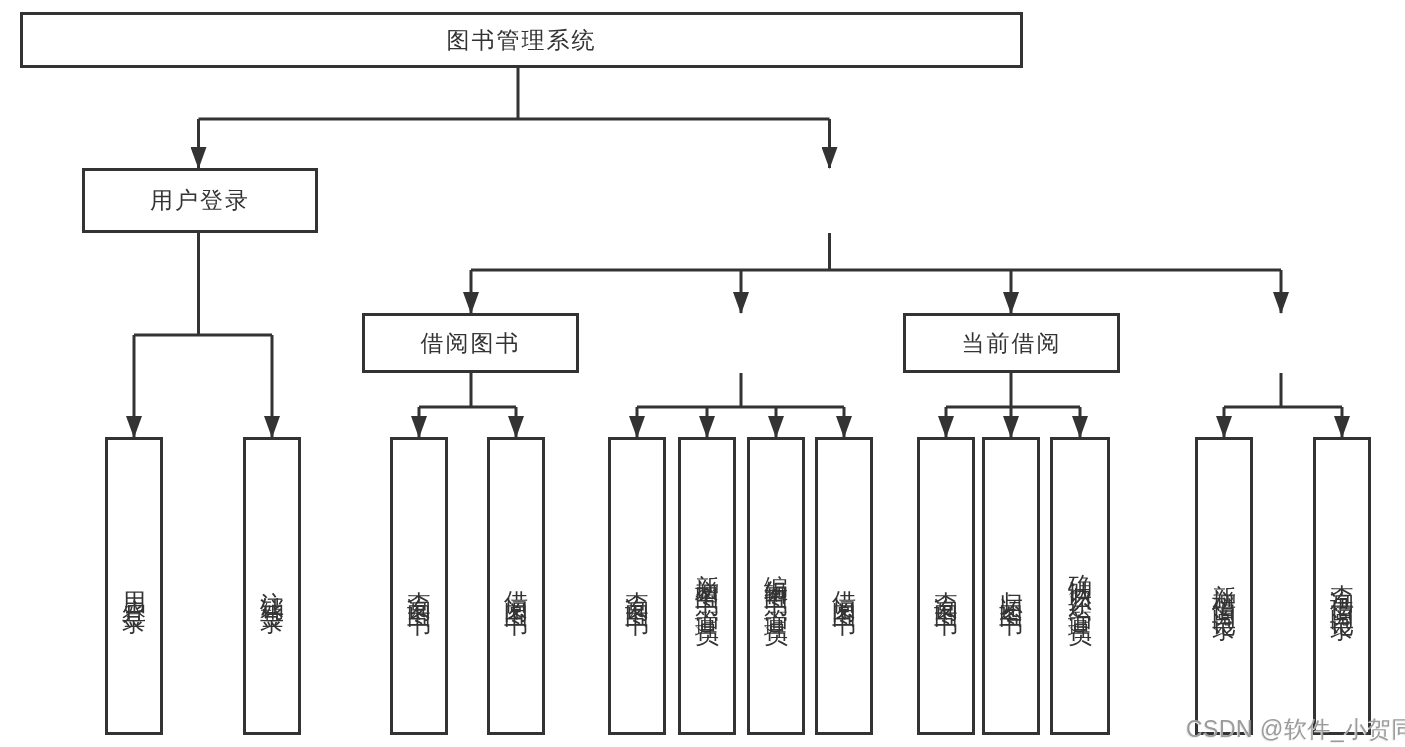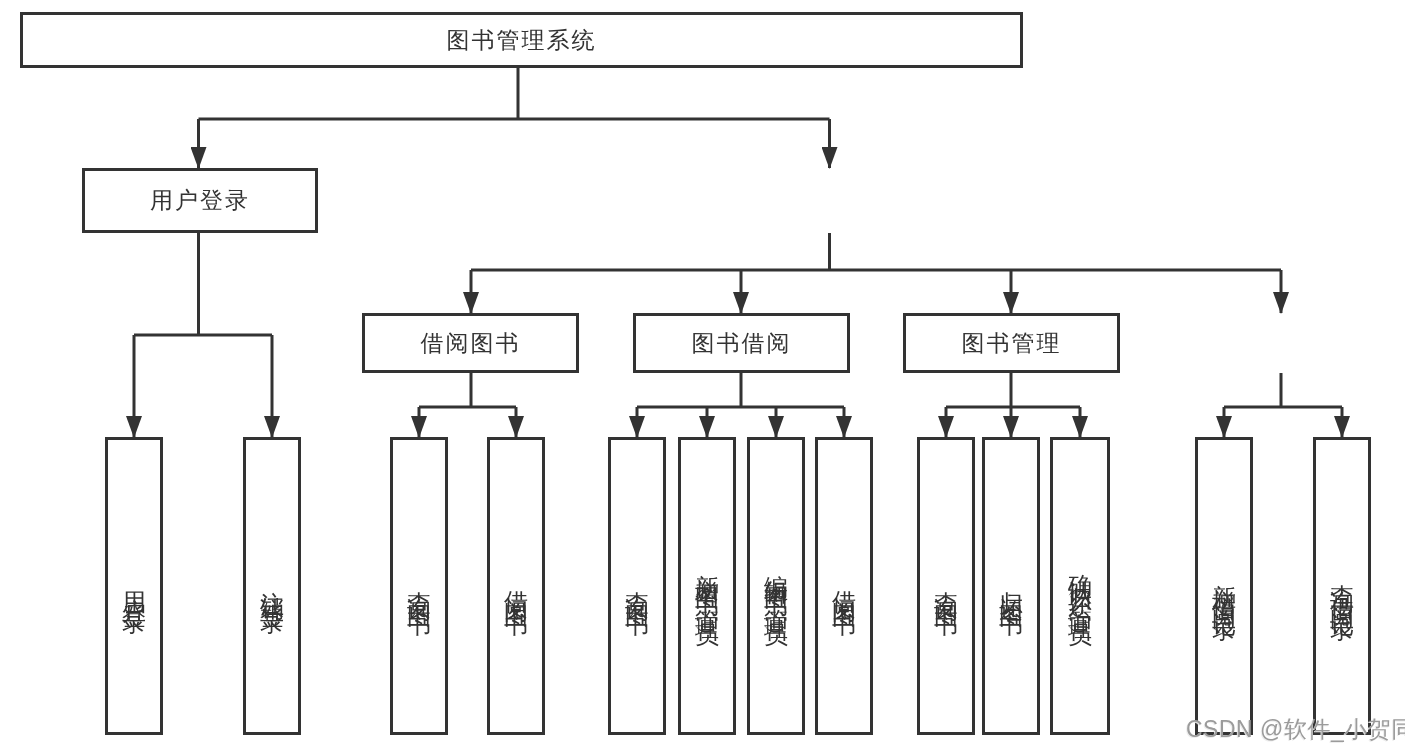--- a/index.html
+++ b/index.html
@@ -123,25 +123,22 @@
     <span class="hlabel">图书管理系统</span>
   </div>
 
   <div class="box l2" style="left:82px">
     <span class="hlabel">用户登录</span>
   </div>
 
   <div class="box l3" style="left:362px">
     <span class="hlabel">借阅图书</span>
   </div>
-  <div class="box l3" style="left:633px">
-    <span class="hlabel">图书借阅</span>
-  </div>
   <div class="box l3" style="left:903px">
-    <span class="hlabel">图书管理</span>
+    <span class="hlabel">当前借阅</span>
   </div>
 
   <div class="box leaf" style="left:105px">
     <span class="vtext">用户登录</span>
   </div>
   <div class="box leaf" style="left:243px">
     <span class="vtext">注销登录</span>
   </div>
 
   <div class="box leaf" style="left:390px">

